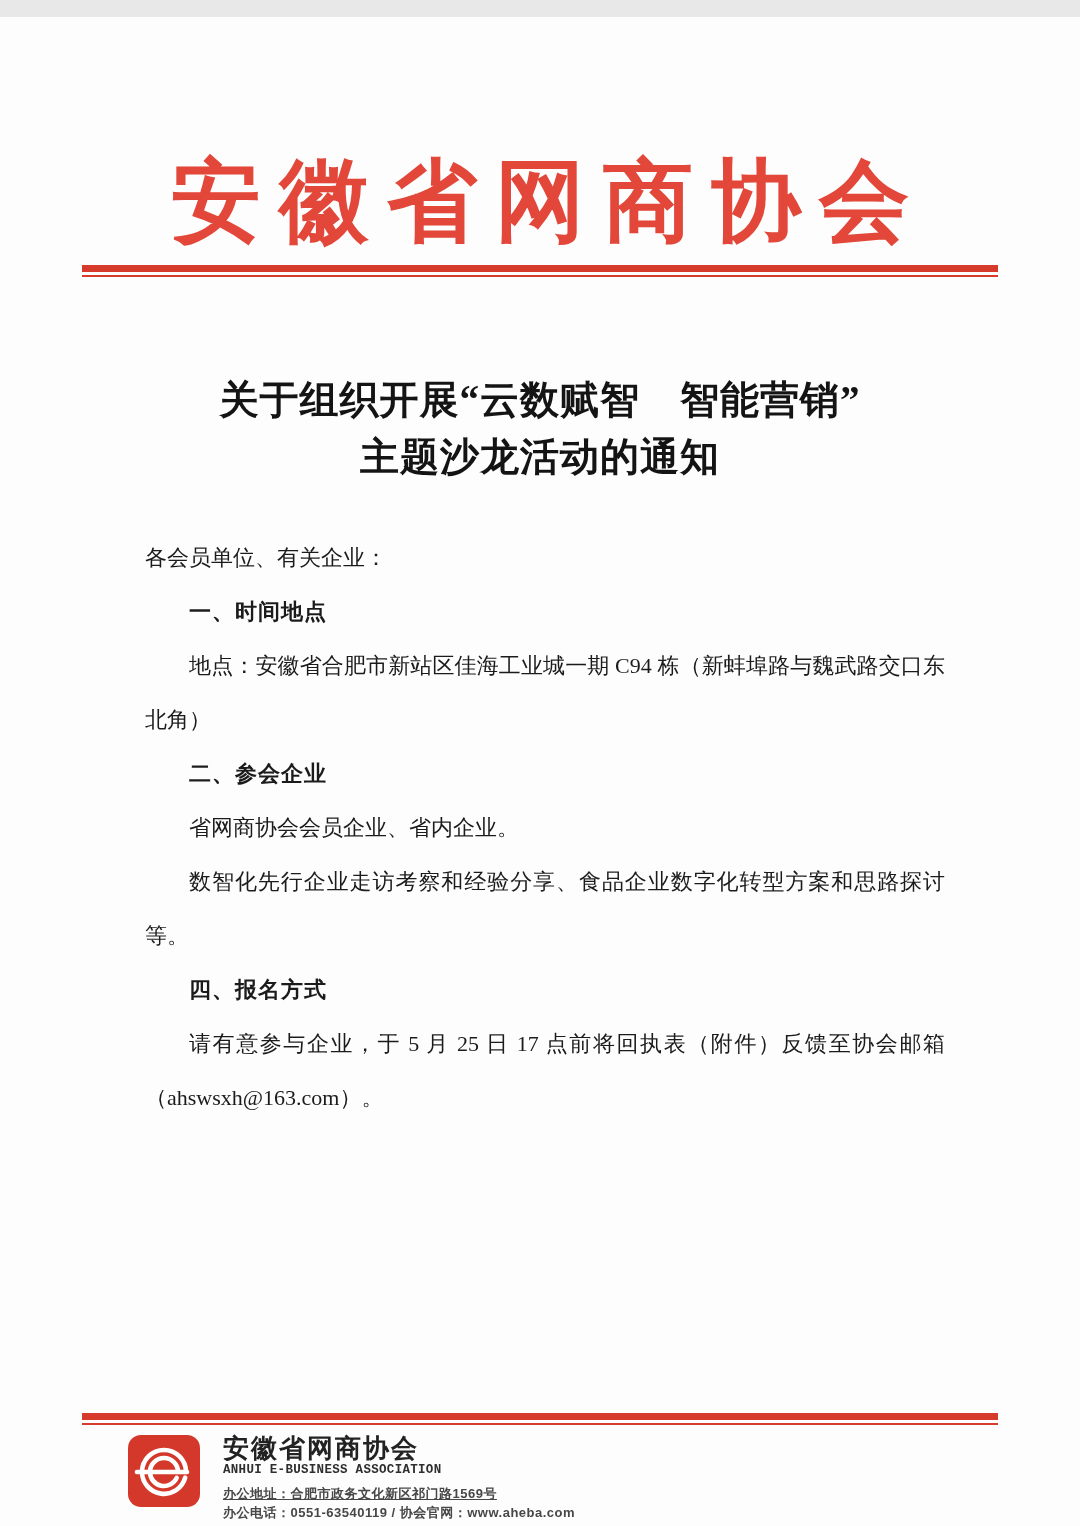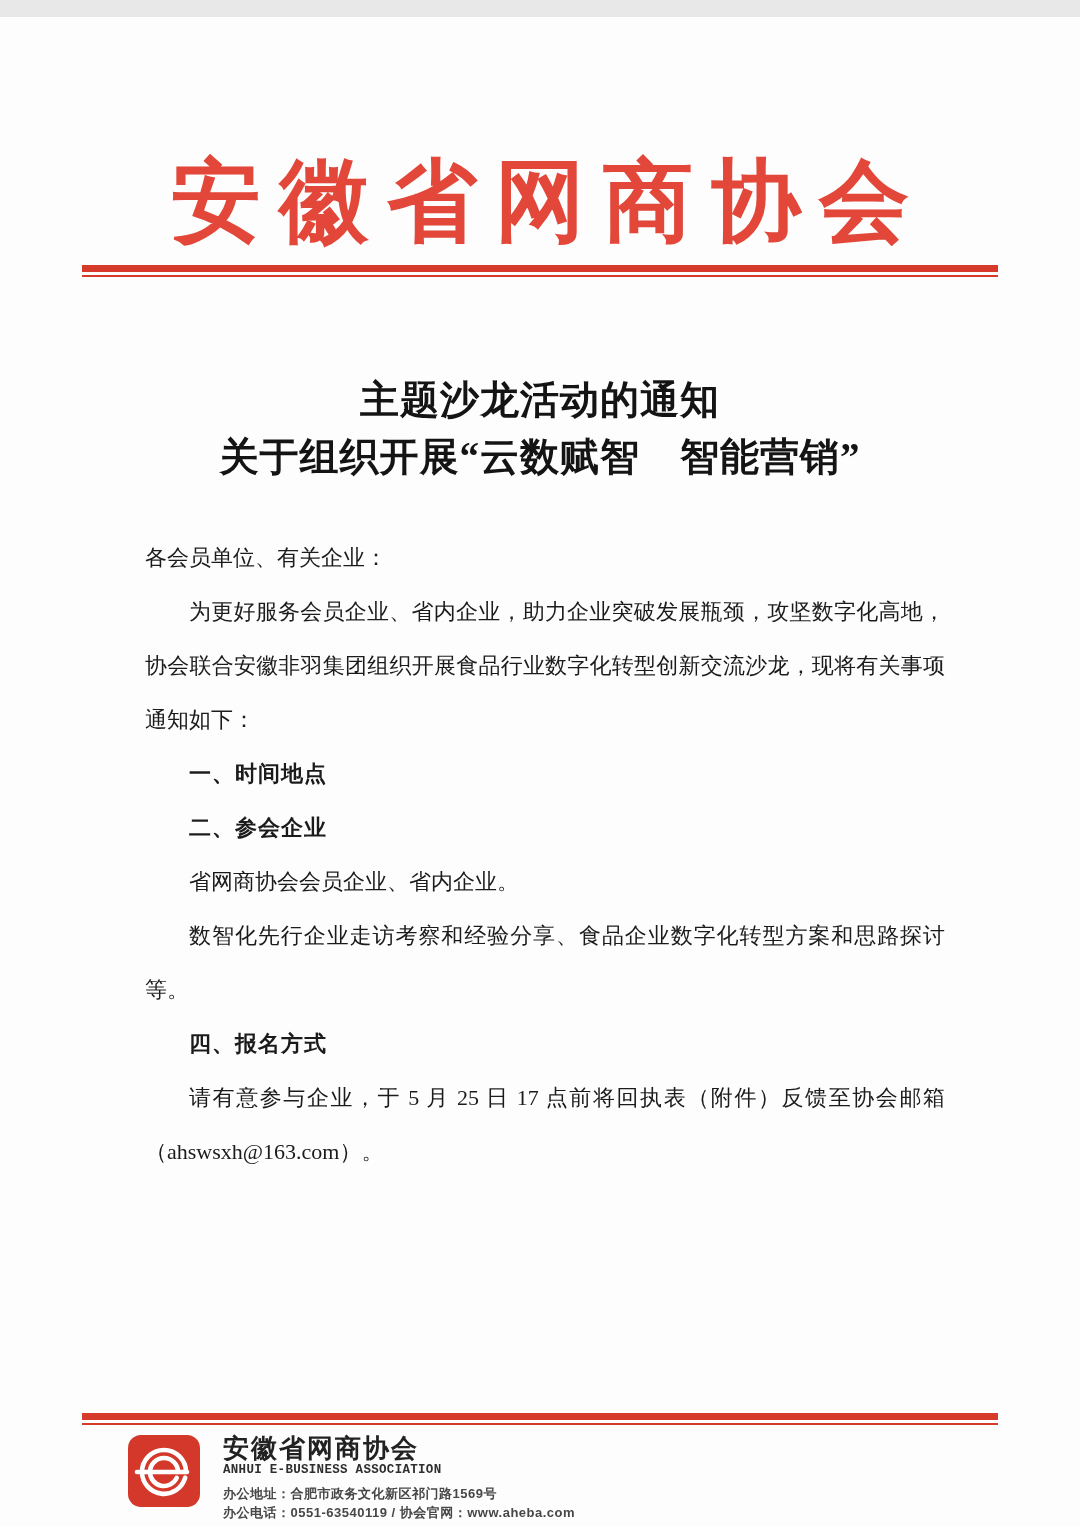--- a/index.html
+++ b/index.html
@@ -111,45 +111,45 @@
     font-family: Liberation Mono, monospace;
     letter-spacing: 0.3px;
   }
   .f-line {
     font-size: 13px;
     line-height: 18.5px;
     color: #474747;
     font-weight: bold;
     letter-spacing: 0.5px;
   }
-  .f-addr { margin-top: 7px; }
+  .f-addr { margin-top: 7px; text-decoration: underline; }
 </style>
 </head>
 <body>
 
 <div class="page">
 
   <div class="org-header">安徽省网商协会</div>
 
   <div class="double-rule top-rule">
     <div class="rule-thick"></div>
     <div class="rule-gap"></div>
     <div class="rule-thin"></div>
   </div>
 
   <div class="doc-title">
+    <div>关于组织开展“云数赋智　智能营销”</div>
     <div>主题沙龙活动的通知</div>
-    <div>关于组织开展“云数赋智　智能营销”</div>
   </div>
 
   <div class="doc-body">
     <p class="salutation">各会员单位、有关企业：</p>
-    <p class="para">为更好服务会员企业、省内企业，助力企业突破发展瓶颈，攻坚数字化高地，协会联合安徽非羽集团组织开展食品行业数字化转型创新交流沙龙，现将有关事项通知如下：</p>
 
     <p class="heading">一、时间地点</p>
+    <p class="para">地点：安徽省合肥市新站区佳海工业城一期 C94 栋（新蚌埠路与魏武路交口东北角）</p>
 
     <p class="heading">二、参会企业</p>
     <p class="para">省网商协会会员企业、省内企业。</p>
 
     <p class="para">数智化先行企业走访考察和经验分享、食品企业数字化转型方案和思路探讨等。</p>
 
     <p class="heading">四、报名方式</p>
     <p class="para">请有意参与企业，于 5 月 25 日 17 点前将回执表（附件）反馈至协会邮箱（ahswsxh@163.com）。</p>
   </div>
 

